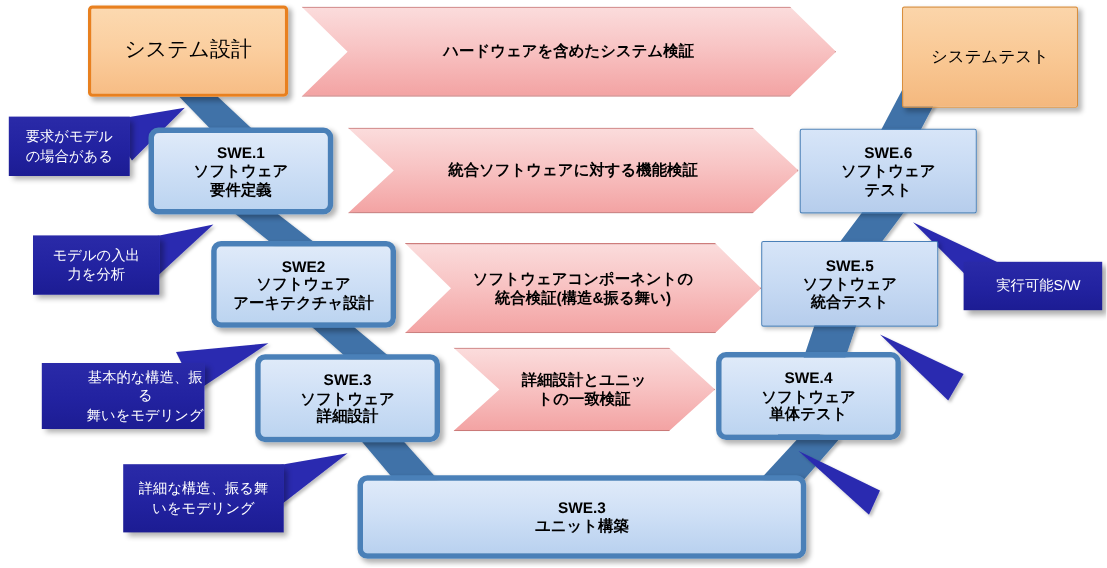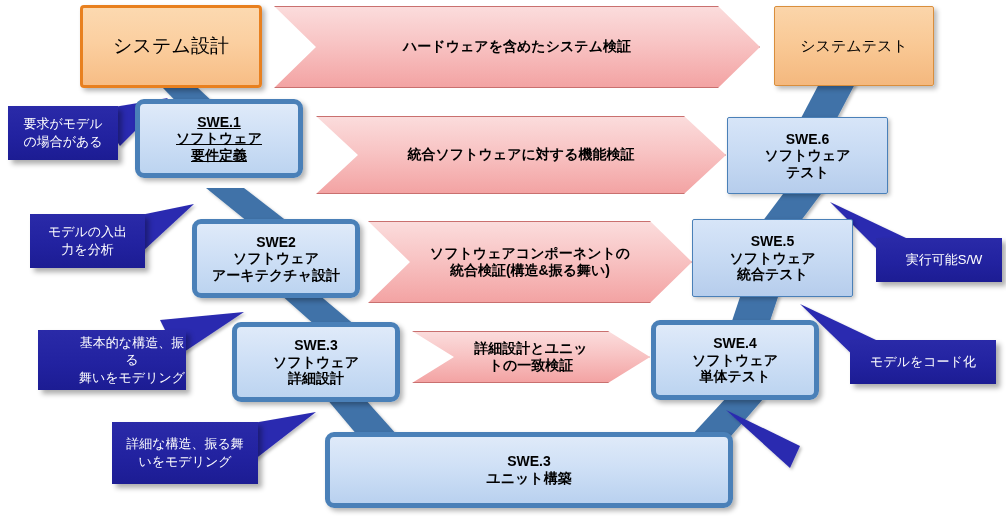--- a/index.html
+++ b/index.html
@@ -147,23 +147,23 @@
       <polygon points="160,320 244,312 178,356" filter="url(#softshadow)"></polygon>
       <polygon points="236,426 316,412 254,460" filter="url(#softshadow)"></polygon>
       <polygon points="906,238 830,202 890,262" filter="url(#softshadow)"></polygon>
       <polygon points="876,340 800,304 862,364" filter="url(#softshadow)"></polygon>
       <polygon points="800,446 726,410 790,468" filter="url(#softshadow)"></polygon>
     </g>
   </svg>
 
   <div class="node orange-thick" style="left:80px; top:5px; width:182px; height:83px;">システム設計</div>
 
-  <div class="node orange-thin" style="left:774px; top:6px; width:160px; height:80px;">システムテスト</div>
-
-  <div class="node blue-thick" style="left:135px; top:99px; width:168px; height:79px;text-decoration:underline;">SWE.1
+  <div class="node orange-thin" style="left:820px; top:6px; width:160px; height:92px;">システムテスト</div>
+
+  <div class="node blue-thick" style="left:135px; top:116px; width:168px; height:79px;">SWE.1
 ソフトウェア
 要件定義</div>
 
   <div class="node blue-thick" style="left:192px; top:219px; width:168px; height:79px;">SWE2
 ソフトウェア
 アーキテクチャ設計</div>
 
   <div class="node blue-thick" style="left:232px; top:322px; width:168px; height:80px;">SWE.3
 ソフトウェア
 詳細設計</div>
@@ -183,33 +183,32 @@
 ソフトウェア
 テスト</div>
 
   <div class="chev" style="left:274px; top:6px; width:486px; height:82px;">ハードウェアを含めたシステム検証</div>
 
   <div class="chev" style="left:368px; top:221px; width:324px; height:82px;">ソフトウェアコンポーネントの
 統合検証(構造&amp;振る舞い)</div>
 
   <div class="chev" style="left:316px; top:116px; width:410px; height:78px;">統合ソフトウェアに対する機能検証</div>
 
-  <div class="chev" style="left:412px; top:331px; width:238px; height:52px;">詳細設計とユニッ
+  <div class="chev" style="left:412px; top:316px; width:238px; height:76px;">詳細設計とユニッ
 トの一致検証</div>
 
   <div class="callout" style="left:8px; top:106px; width:110px; height:54px;">要求がモデル
 の場合がある</div>
 
   <div class="callout" style="left:30px; top:214px; width:115px; height:54px;">モデルの入出
 力を分析</div>
 
   <div class="callout" style="left:38px; top:330px; width:148px; height:60px;padding-left:40px;">基本的な構造、振る
 舞いをモデリング</div>
 
   <div class="callout" style="left:112px; top:422px; width:146px; height:62px;">詳細な構造、振る舞
 いをモデリング</div>
 
   <div class="callout" style="left:876px; top:238px; width:126px; height:44px;padding-left:10px;">実行可能S/W</div>
 
-  <div class="callout" style="left:850px; top:340px; width:146px; height:44px;">モデルをコード化</div>
 
 
 </div>
 
 </body></html>

